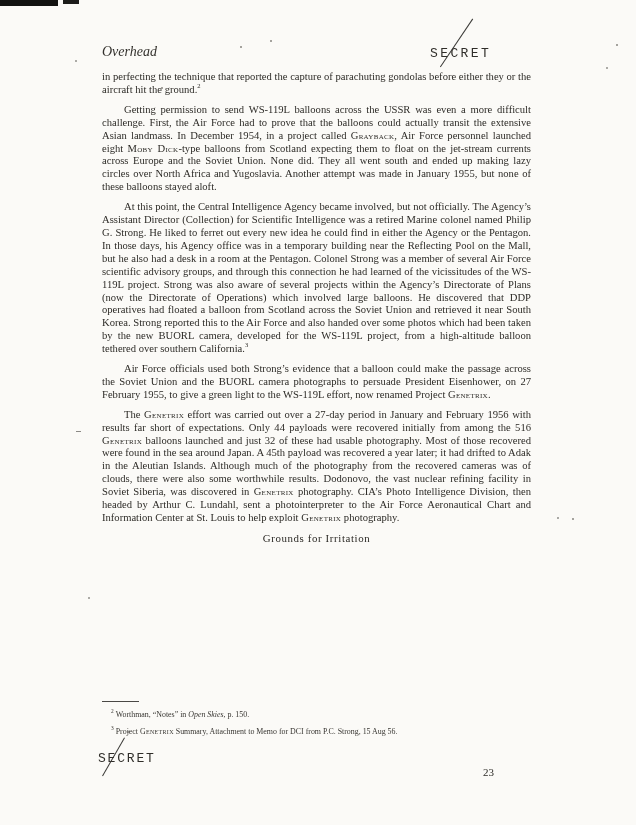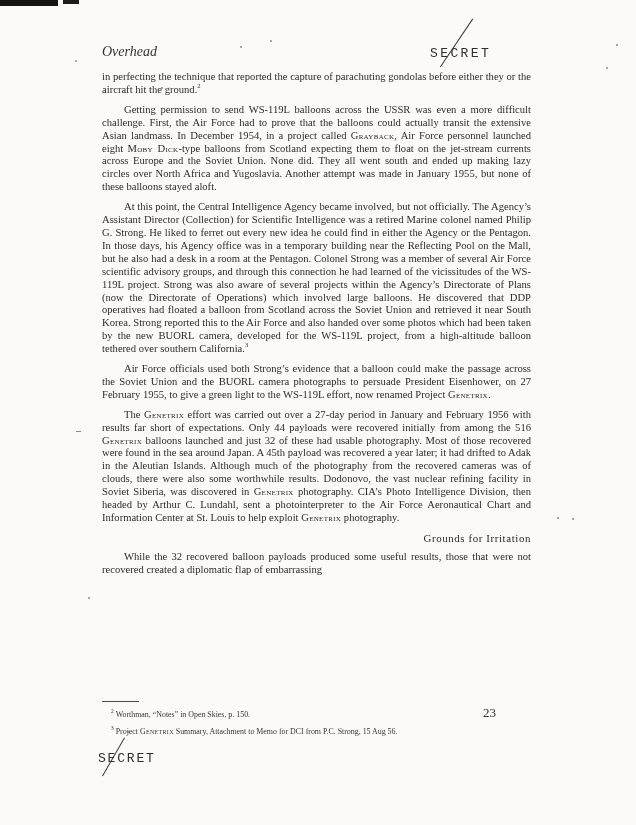--- a/index.html
+++ b/index.html
@@ -24,40 +24,40 @@
   .classification-top { position: absolute; left: 430px; top: 46px; }
   .classification-bottom { position: absolute; left: 98px; top: 751px; letter-spacing: 1.8px; }
 
   .strike {
     position: absolute; width: 1.4px; background: #3b3a37;
   }
   .strike-top { left: 456px; top: 14px; height: 58px; transform: rotate(34deg); }
   .strike-bottom { left: 113px; top: 735px; height: 44px; transform: rotate(30deg); }
 
   .page-number {
-    position: absolute; left: 483px; top: 705px;
-    font-size: 13px; color: #2d2b27;
+    position: absolute; left: 483px; top: 766px;
+    font-size: 11px; color: #2d2b27;
   }
 
   
   .text-col {
     position: absolute; left: 102px; top: 71px; width: 429px;
     font-size: 10.6px; line-height: 12.9px;
     text-align: justify; color: #2d2b27;
   }
   .para { margin: 0 0 7px 0; text-indent: 22px; }
   .para.no-indent { text-indent: 0; }
   .section-heading {
     margin: 5px 0 6px 0; font-size: 10.9px; font-weight: normal;
-    letter-spacing: 0.6px; text-align: right; color: #2b2925;
+    letter-spacing: 0.6px; text-align: center; color: #2b2925;
   }
 
   .seg-sc { font-variant: small-caps; letter-spacing: 0.3px; }
   .seg-sup { vertical-align: super; font-size: 0.62em; line-height: 0; }
-  .seg-i { }
+  .seg-i { font-style: italic; }
 
   
   .footnote-rule {
     position: absolute; left: 102px; top: 701px;
     width: 37px; height: 1.2px; background: #4a4845;
   }
   .footnotes {
     position: absolute; left: 102px; top: 707px; width: 432px;
     font-size: 7.9px; line-height: 9.5px; color: #383632;
     text-align: left;
@@ -105,21 +105,20 @@
   <div class="classification classification-top">SECRET</div>
   <div class="strike strike-top"></div>
 
   <div class="text-col">
     <p class="para no-indent"><span>in perfecting the technique that reported the capture of parachuting gondolas before either they or the aircraft hit the ground.</span><span class="seg-sup">2</span></p>
     <p class="para"><span>Getting permission to send WS-119L balloons across the USSR was even a more difficult challenge. First, the Air Force had to prove that the balloons could actually transit the extensive Asian landmass. In December 1954, in a project called </span><span class="seg-sc">Grayback</span><span>, Air Force personnel launched eight </span><span class="seg-sc">Moby Dick</span><span>-type balloons from Scotland expecting them to float on the jet-stream currents across Europe and the Soviet Union. None did. They all went south and ended up making lazy circles over North Africa and Yugoslavia. Another attempt was made in January 1955, but none of these balloons stayed aloft.</span></p>
     <p class="para"><span>At this point, the Central Intelligence Agency became involved, but not officially. The Agency’s Assistant Director (Collection) for Scientific Intelligence was a retired Marine colonel named Philip G. Strong. He liked to ferret out every new idea he could find in either the Agency or the Pentagon. In those days, his Agency office was in a temporary building near the Reflecting Pool on the Mall, but he also had a desk in a room at the Pentagon. Colonel Strong was a member of several Air Force scientific advisory groups, and through this connection he had learned of the vicissitudes of the WS-119L project. Strong was also aware of several projects within the Agency’s Directorate of Plans (now the Directorate of Operations) which involved large balloons. He discovered that DDP operatives had floated a balloon from Scotland across the Soviet Union and retrieved it near South Korea. Strong reported this to the Air Force and also handed over some photos which had been taken by the new BUORL camera, developed for the WS-119L project, from a high-altitude balloon tethered over southern California.</span><span class="seg-sup">3</span></p>
     <p class="para"><span>Air Force officials used both Strong’s evidence that a balloon could make the passage across the Soviet Union and the BUORL camera photographs to persuade President Eisenhower, on 27 February 1955, to give a green light to the WS-119L effort, now renamed Project </span><span class="seg-sc">Genetrix</span><span>.</span></p>
     <p class="para"><span>The </span><span class="seg-sc">Genetrix</span><span> effort was carried out over a 27-day period in January and February 1956 with results far short of expectations. Only 44 payloads were recovered initially from among the 516 </span><span class="seg-sc">Genetrix</span><span> balloons launched and just 32 of these had usable photography. Most of those recovered were found in the sea around Japan. A 45th payload was recovered a year later; it had drifted to Adak in the Aleutian Islands. Although much of the photography from the recovered cameras was of clouds, there were also some worthwhile results. Dodonovo, the vast nuclear refining facility in Soviet Siberia, was discovered in </span><span class="seg-sc">Genetrix</span><span> photography. CIA’s Photo Intelligence Division, then headed by Arthur C. Lundahl, sent a photointerpreter to the Air Force Aeronautical Chart and Information Center at St. Louis to help exploit </span><span class="seg-sc">Genetrix</span><span> photography.</span></p>
     <h3 class="section-heading">Grounds for Irritation</h3>
-    <p class="para"><span>While the 32 recovered balloon payloads produced some useful results, those that were not recovered created a diplomatic flap of embarrassing</span></p>
   </div>
 
   <div class="footnote-rule"></div>
   <div class="footnotes">
     <div class="footnote">
       <span class="fn-marker">2</span><span><span>Worthman, “Notes” in </span><span class="seg-i">Open Skies</span><span>, p. 150.</span></span>
     </div>
     <div class="footnote">
       <span class="fn-marker">3</span><span><span>Project </span><span class="seg-sc">Genetrix</span><span> Summary, Attachment to Memo for DCI from P.C. Strong, 15 Aug 56.</span></span>
     </div>

